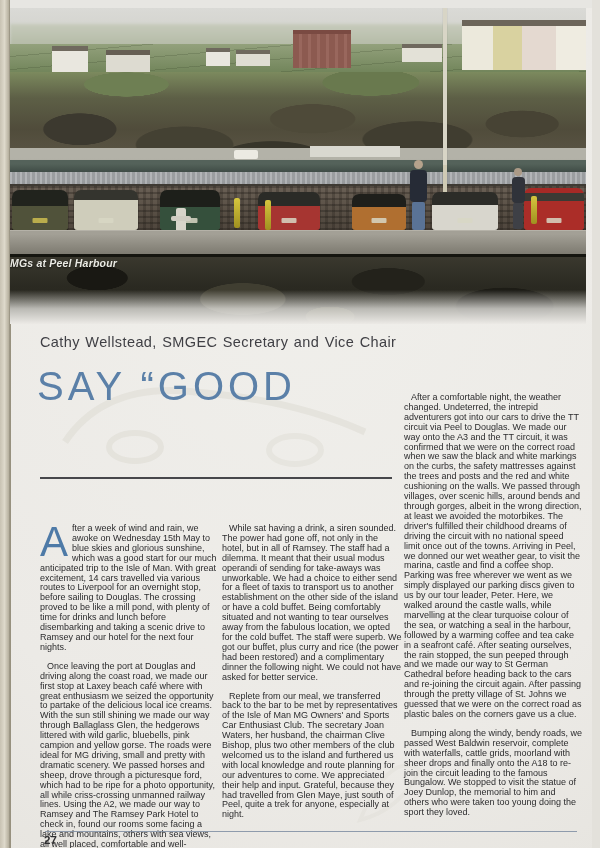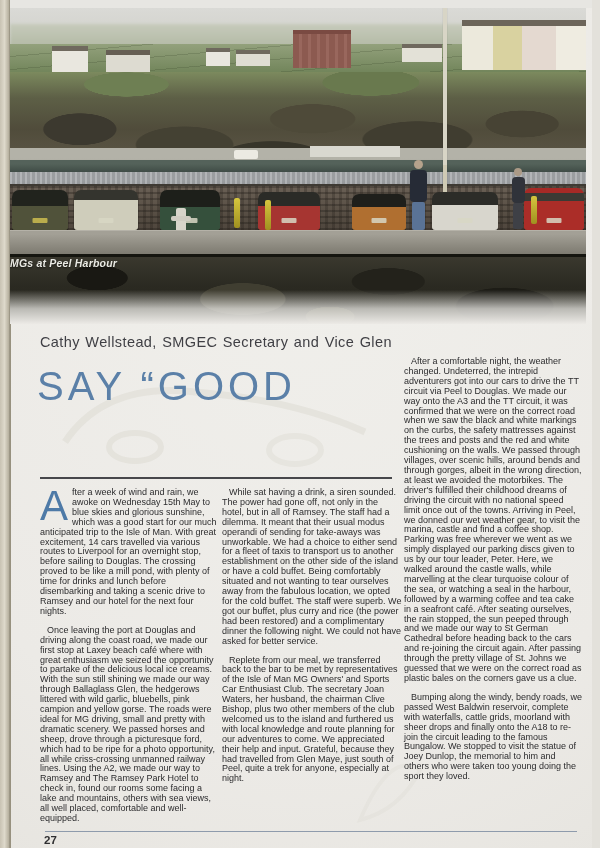--- a/index.html
+++ b/index.html
@@ -96,21 +96,21 @@
 
   
   .watermark{position:absolute;opacity:.55;pointer-events:none;}
   .byline{position:absolute;left:40px;top:334px;font-size:14.5px;color:#3f3f44;
           letter-spacing:.4px;word-spacing:1px;}
   .headline{position:absolute;left:37px;top:355px;width:380px;margin:0;
             font-size:40px;line-height:62px;letter-spacing:4px;font-weight:100;
             color:#5b80a8;font-family:"Liberation Sans",sans-serif;}
   .headline span{display:block;}
   .headline-rule{position:absolute;left:40px;top:477px;width:352px;height:2px;background:#47474b;}
-  .col{position:absolute;font-size:9px;line-height:9.9px;color:#2c2c2e;text-align:left;}
+  .col{position:absolute;font-size:9px;line-height:9.9px;color:#2c2c2e;text-align:left;margin-top:36px;}
   .col p{margin:0 0 9px 0;}
   .col p.indent{text-indent:7px;}
   .col1{left:40px;top:488px;width:179px;}
   .col2{left:222px;top:488px;width:180px;}
   .col3{left:404px;top:357px;width:178px;}
   .dropcap{float:left;font-size:42px;line-height:34px;padding:1px 4px 0 0;color:#4e7aa7;}
   .footer-rule{position:absolute;left:45px;top:831px;width:532px;height:1px;background:#7e8da2;opacity:.85;}
   .page-number{position:absolute;left:44px;top:834px;font-size:11.5px;font-weight:bold;color:#2e2e30;}
 </style>
 </head>
@@ -170,21 +170,21 @@
 
   <svg class="watermark" style="left:45px;top:362px;" width="340" height="115" viewBox="0 0 340 115">
     <path d="M20 80 Q60 20 150 30 Q250 38 320 70" stroke="#dedcd4" stroke-width="7" fill="none"></path>
     <ellipse cx="90" cy="85" rx="26" ry="14" stroke="#dedcd4" stroke-width="6" fill="none"></ellipse>
     <ellipse cx="250" cy="88" rx="26" ry="14" stroke="#e1dfd7" stroke-width="6" fill="none"></ellipse>
   </svg>
   <svg class="watermark" style="left:350px;top:740px;opacity:.35;" width="80" height="90" viewBox="0 0 80 90">
     <path d="M10 80 Q40 10 70 30 Q50 70 10 80 Z" stroke="#dedcd4" stroke-width="4" fill="none"></path>
   </svg>
 
-  <div class="byline">Cathy Wellstead, SMGEC Secretary and Vice Glen</div>
+  <div class="byline">Cathy Wellstead, SMGEC Secretary and Vice Chair</div>
 
   <h1 class="headline">
     <span>SAY “GOOD</span>
   </h1>
   <div class="headline-rule"></div>
 
   <div class="col col1">
     <p><span class="dropcap">A</span><span>fter a week of wind and rain, we awoke on Wednesday 15th May to blue skies and glorious sunshine, which was a good start for our much anticipated trip to the Isle of Man. With great excitement, 14 cars travelled via various routes to Liverpool for an overnight stop, before sailing to Douglas. The crossing proved to be like a mill pond, with plenty of time for drinks and lunch before disembarking and taking a scenic drive to Ramsey and our hotel for the next four nights.</span></p>
     <p class="indent">Once leaving the port at Douglas and driving along the coast road, we made our first stop at Laxey beach café where with great enthusiasm we seized the opportunity to partake of the delicious local ice creams. With the sun still shining we made our way through Ballaglass Glen, the hedgerows littered with wild garlic, bluebells, pink campion and yellow gorse. The roads were ideal for MG driving, small and pretty with dramatic scenery. We passed horses and sheep, drove through a picturesque ford, which had to be ripe for a photo opportunity, all while criss-crossing unmanned railway lines. Using the A2, we made our way to Ramsey and The Ramsey Park Hotel to check in, found our rooms some facing a lake and mountains, others with sea views, all well placed, comfortable and well-equipped.</p>
   </div>

